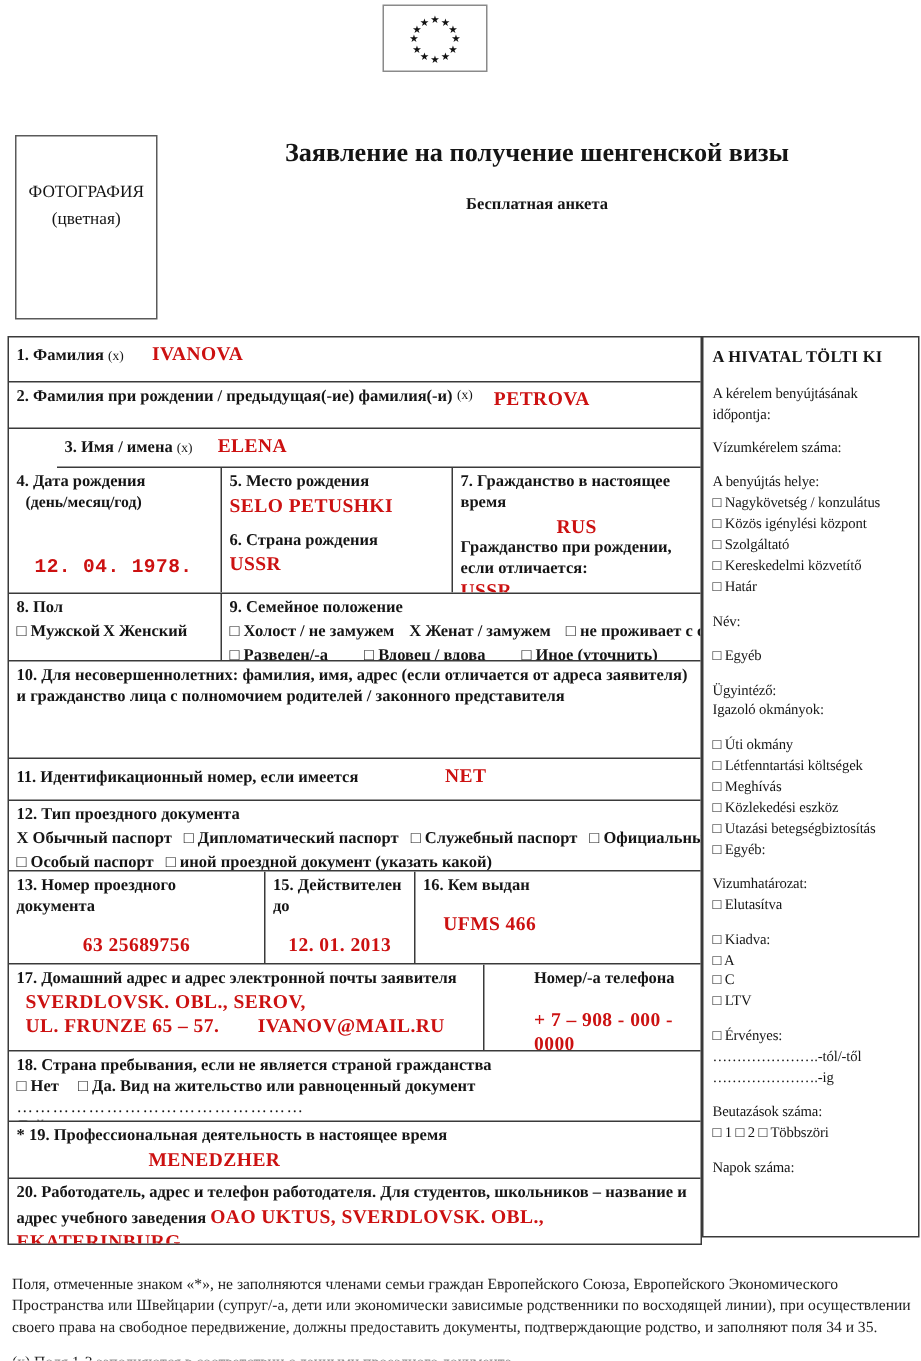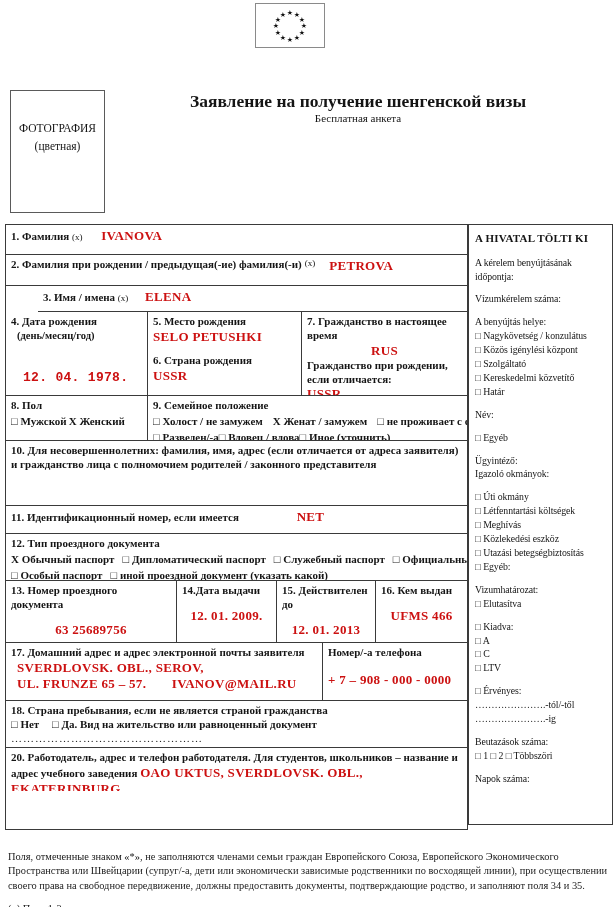--- a/index.html
+++ b/index.html
@@ -10,21 +10,21 @@
   .abs{position:absolute;}
   
   .euflag{left:255px;top:3px;width:70px;height:45px;border:1px solid #8a8a8a;box-sizing:border-box;}
   .photo{
     left:10px;top:90px;width:95px;height:123px;border:1px solid #5a5a5a;box-sizing:border-box;
     display:flex;flex-direction:column;align-items:center;justify-content:center;
     padding-bottom:28px;font-size:11.5px;line-height:1.5;
   }
   .titleblock{left:108px;top:91px;width:500px;text-align:center;}
   .title{font-size:17.5px;font-weight:bold;}
-  .subtitle{font-size:11px;margin-top:0;}
+  .subtitle{font-size:11px;margin-top:18px;font-weight:bold;}
   
   .ltable{
     left:5px;top:224px;width:463px;height:606px;border:1px solid #3a3a3a;box-sizing:border-box;
     font-size:11px;font-weight:bold;line-height:1.25;
   }
   .row{border-bottom:1px solid #3a3a3a;box-sizing:border-box;padding:3px 5px;overflow:hidden;}
   .row:last-child{border-bottom:none;}
   .grid{display:grid;padding:0;}
   .cell{padding:3px 5px;border-right:1px solid #3a3a3a;box-sizing:border-box;overflow:hidden;}
   .cell:last-child{border-right:none;}
@@ -128,21 +128,21 @@
           <span class="opt"><span>X</span> <span>Женский</span></span>
         </div>
     </div>
     <div class="cell">
       <div>9. Семейное положение</div>
       <div class="optline" style="gap:10px;">
           <span class="opt"><span>□</span> <span>Холост / не замужем</span></span>
           <span class="opt"><span>X</span> <span>Женат / замужем</span></span>
           <span class="opt"><span>□</span> <span>не проживает с супругом</span></span>
         </div>
-      <div class="optline" style="font-family:Liberation Serif, serif;">
+      <div class="optline" style="gap:24px;font-family:Liberation Serif, serif;">
           <span class="opt"><span>□</span> <span>Разведен/-а</span></span>
           <span class="opt"><span>□</span> <span>Вдовец / вдова</span></span>
           <span class="opt"><span>□</span> <span>Иное (уточнить)</span></span>
         </div>
     </div>
   </div>
 
   <div class="row" style="height:65px;">
     <div>10. Для несовершеннолетних: фамилия, имя, адрес (если отличается от адреса заявителя) и гражданство лица с полномочием родителей / законного представителя</div>
   </div>
@@ -165,34 +165,30 @@
         <span class="opt"><span>□</span> <span>иной проездной документ (указать какой)</span></span>
       </div>
   </div>
 
   <div class="row grid" style="height:62px;grid-template-columns:171px 100px 99px 1fr;">
     <div class="cell">
       <div>13. Номер проездного документа</div>
       <div class="red val c" style="margin-top:10px;">63 25689756</div>
     </div>
     <div class="cell">
-      <div>14.Дата выдачи</div>
-      <div class="red val c" style="margin-top:10px;">12. 01. 2009.</div>
-    </div>
-    <div class="cell">
       <div>15. Действителен до</div>
       <div class="red val c" style="margin-top:10px;">12. 01. 2013</div>
     </div>
     <div class="cell">
       <div>16. Кем выдан</div>
       <div class="red val c" style="margin-top:10px;">UFMS 466</div>
     </div>
   </div>
 
-  <div class="row grid" style="height:58px;grid-template-columns:317px 1fr;">
+  <div class="row grid" style="height:58px;grid-template-columns:317px 1fr;gap:28px;">
     <div class="cell">
       <div>17. Домашний адрес и адрес электронной почты заявителя</div>
       <div class="red val" style="padding-left:6px;">SVERDLOVSK. OBL.,  SEROV,</div>
       <div class="red val" style="padding-left:6px;">
         <span>UL. FRUNZE  65 – 57.</span>
         <span style="margin-left:22px;">IVANOV@MAIL.RU</span>
       </div>
     </div>
     <div class="cell">
       <div>Номер/-а телефона</div>
@@ -208,20 +204,24 @@
       <span style="margin-left:10px;">□</span>
       <span>Да. Вид на жительство или равноценный документ</span>
       <span class="dots">…………………………………………</span>
     </div>
     <div>
       <span>Действителен до</span>
       <span class="dots">………………………………………..</span>
     </div>
   </div>
 
+  <div class="row" style="height:38px;">
+    <div>* 19. Профессиональная деятельность в настоящее время</div>
+    <div class="red val" style="padding-left:88px;">MENEDZHER</div>
+  </div>
 
   <div class="row" style="height:43px;border-bottom:none;">
     <span>20. Работодатель, адрес и телефон работодателя. Для студентов, школьников – название и адрес учебного заведения</span>
     <span class="red val">OAO  UKTUS,   SVERDLOVSK. OBL.,  EKATERINBURG,</span>
     
   </div>
 </div>
 
 <div class="abs rcol">
   <div class="hdrtitle">A HIVATAL TÖLTI KI</div>

